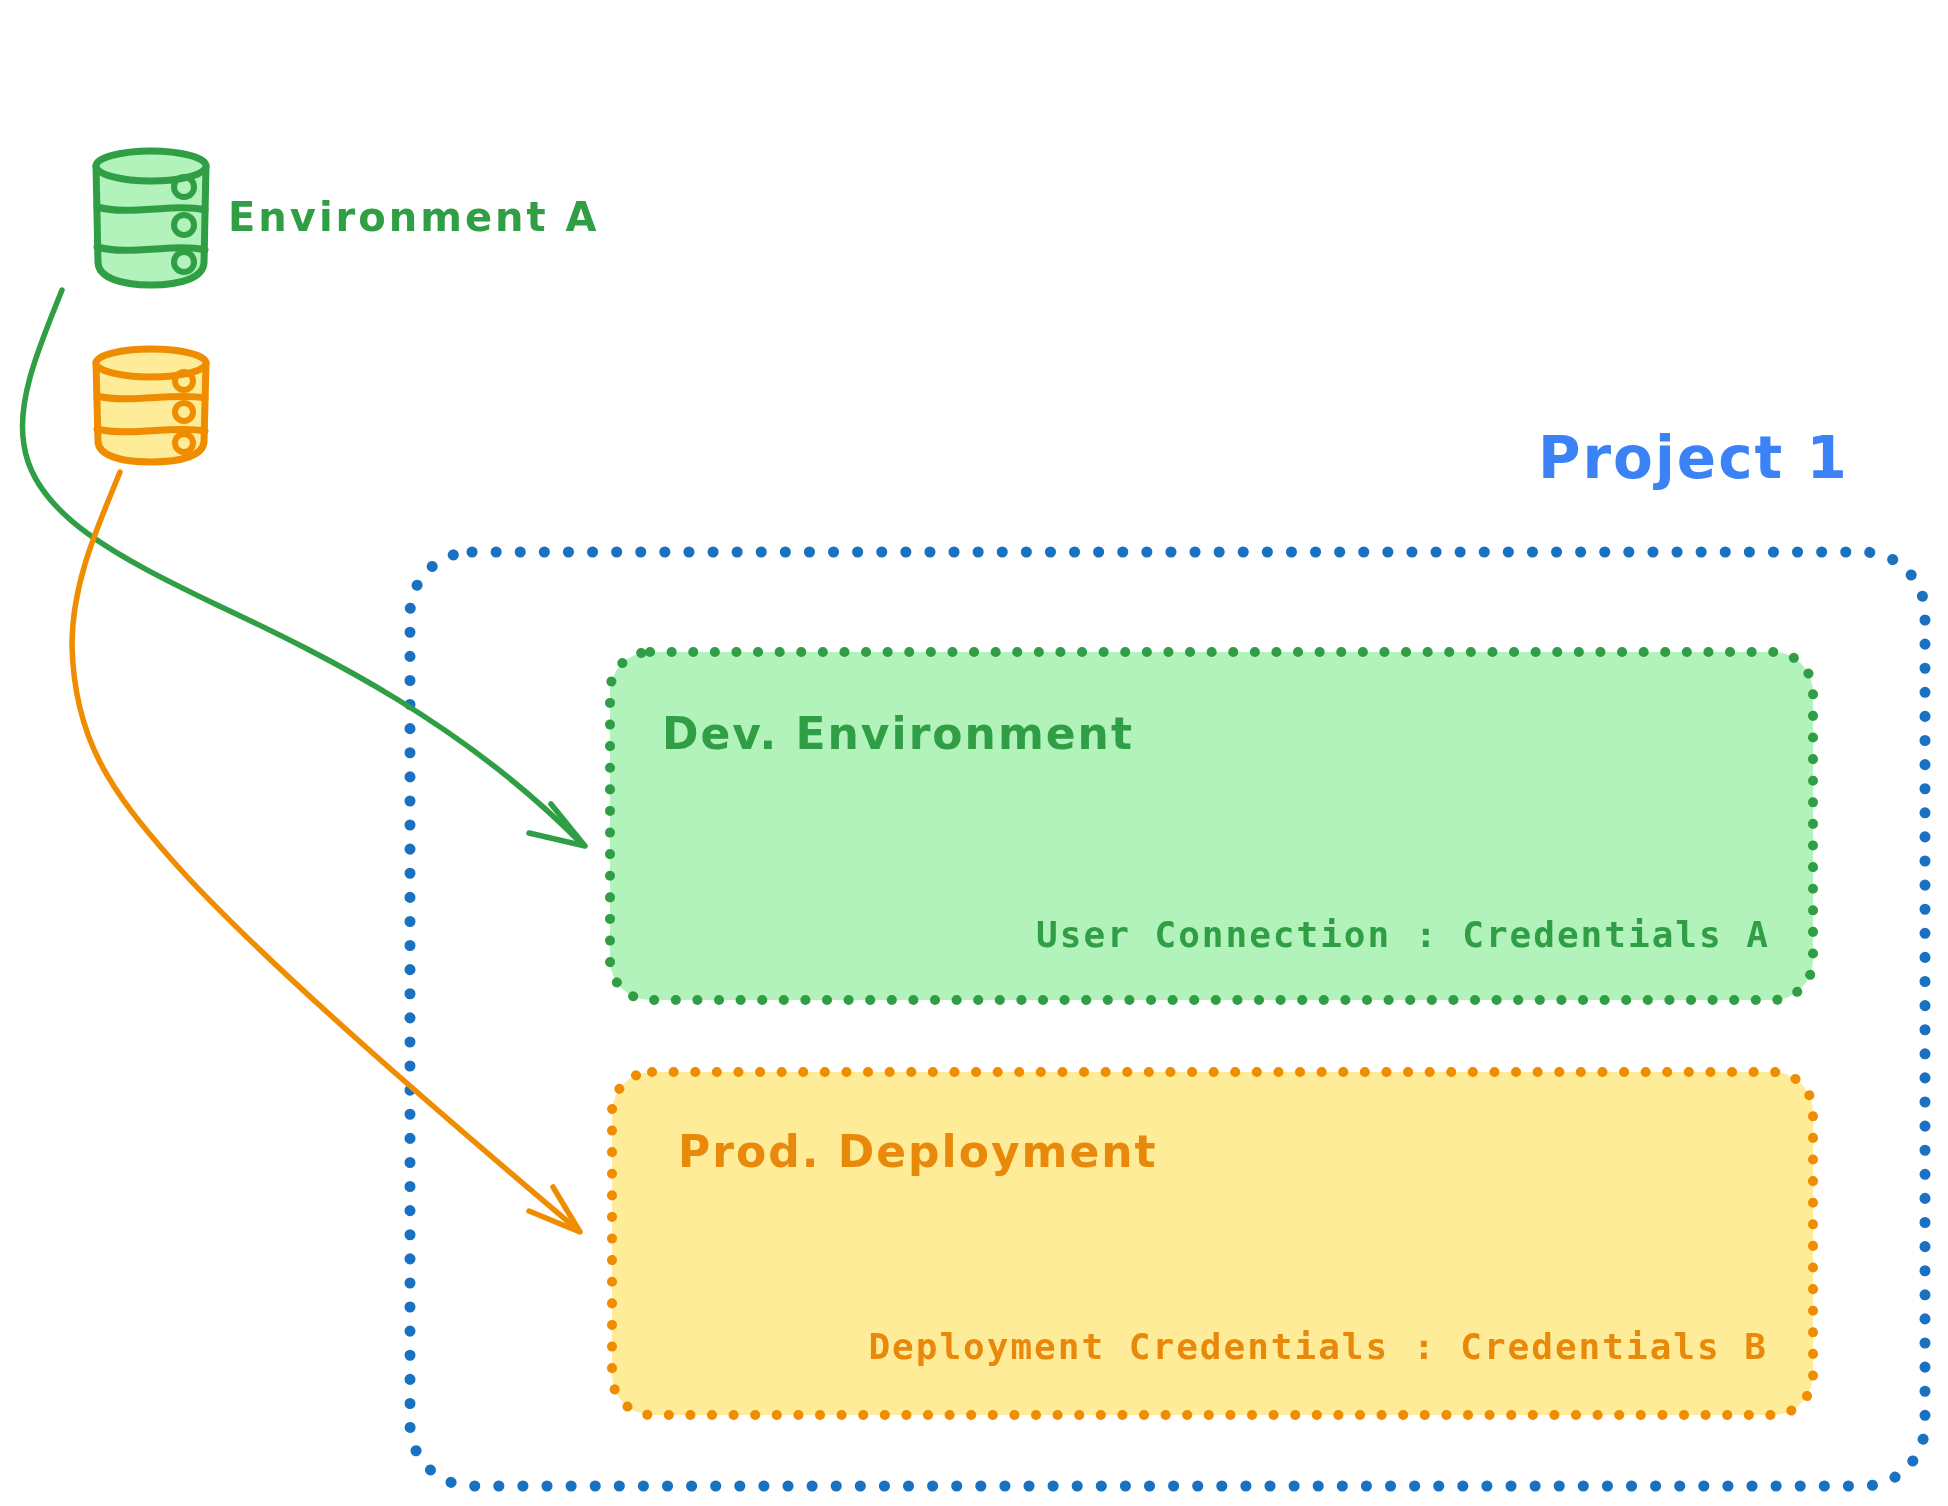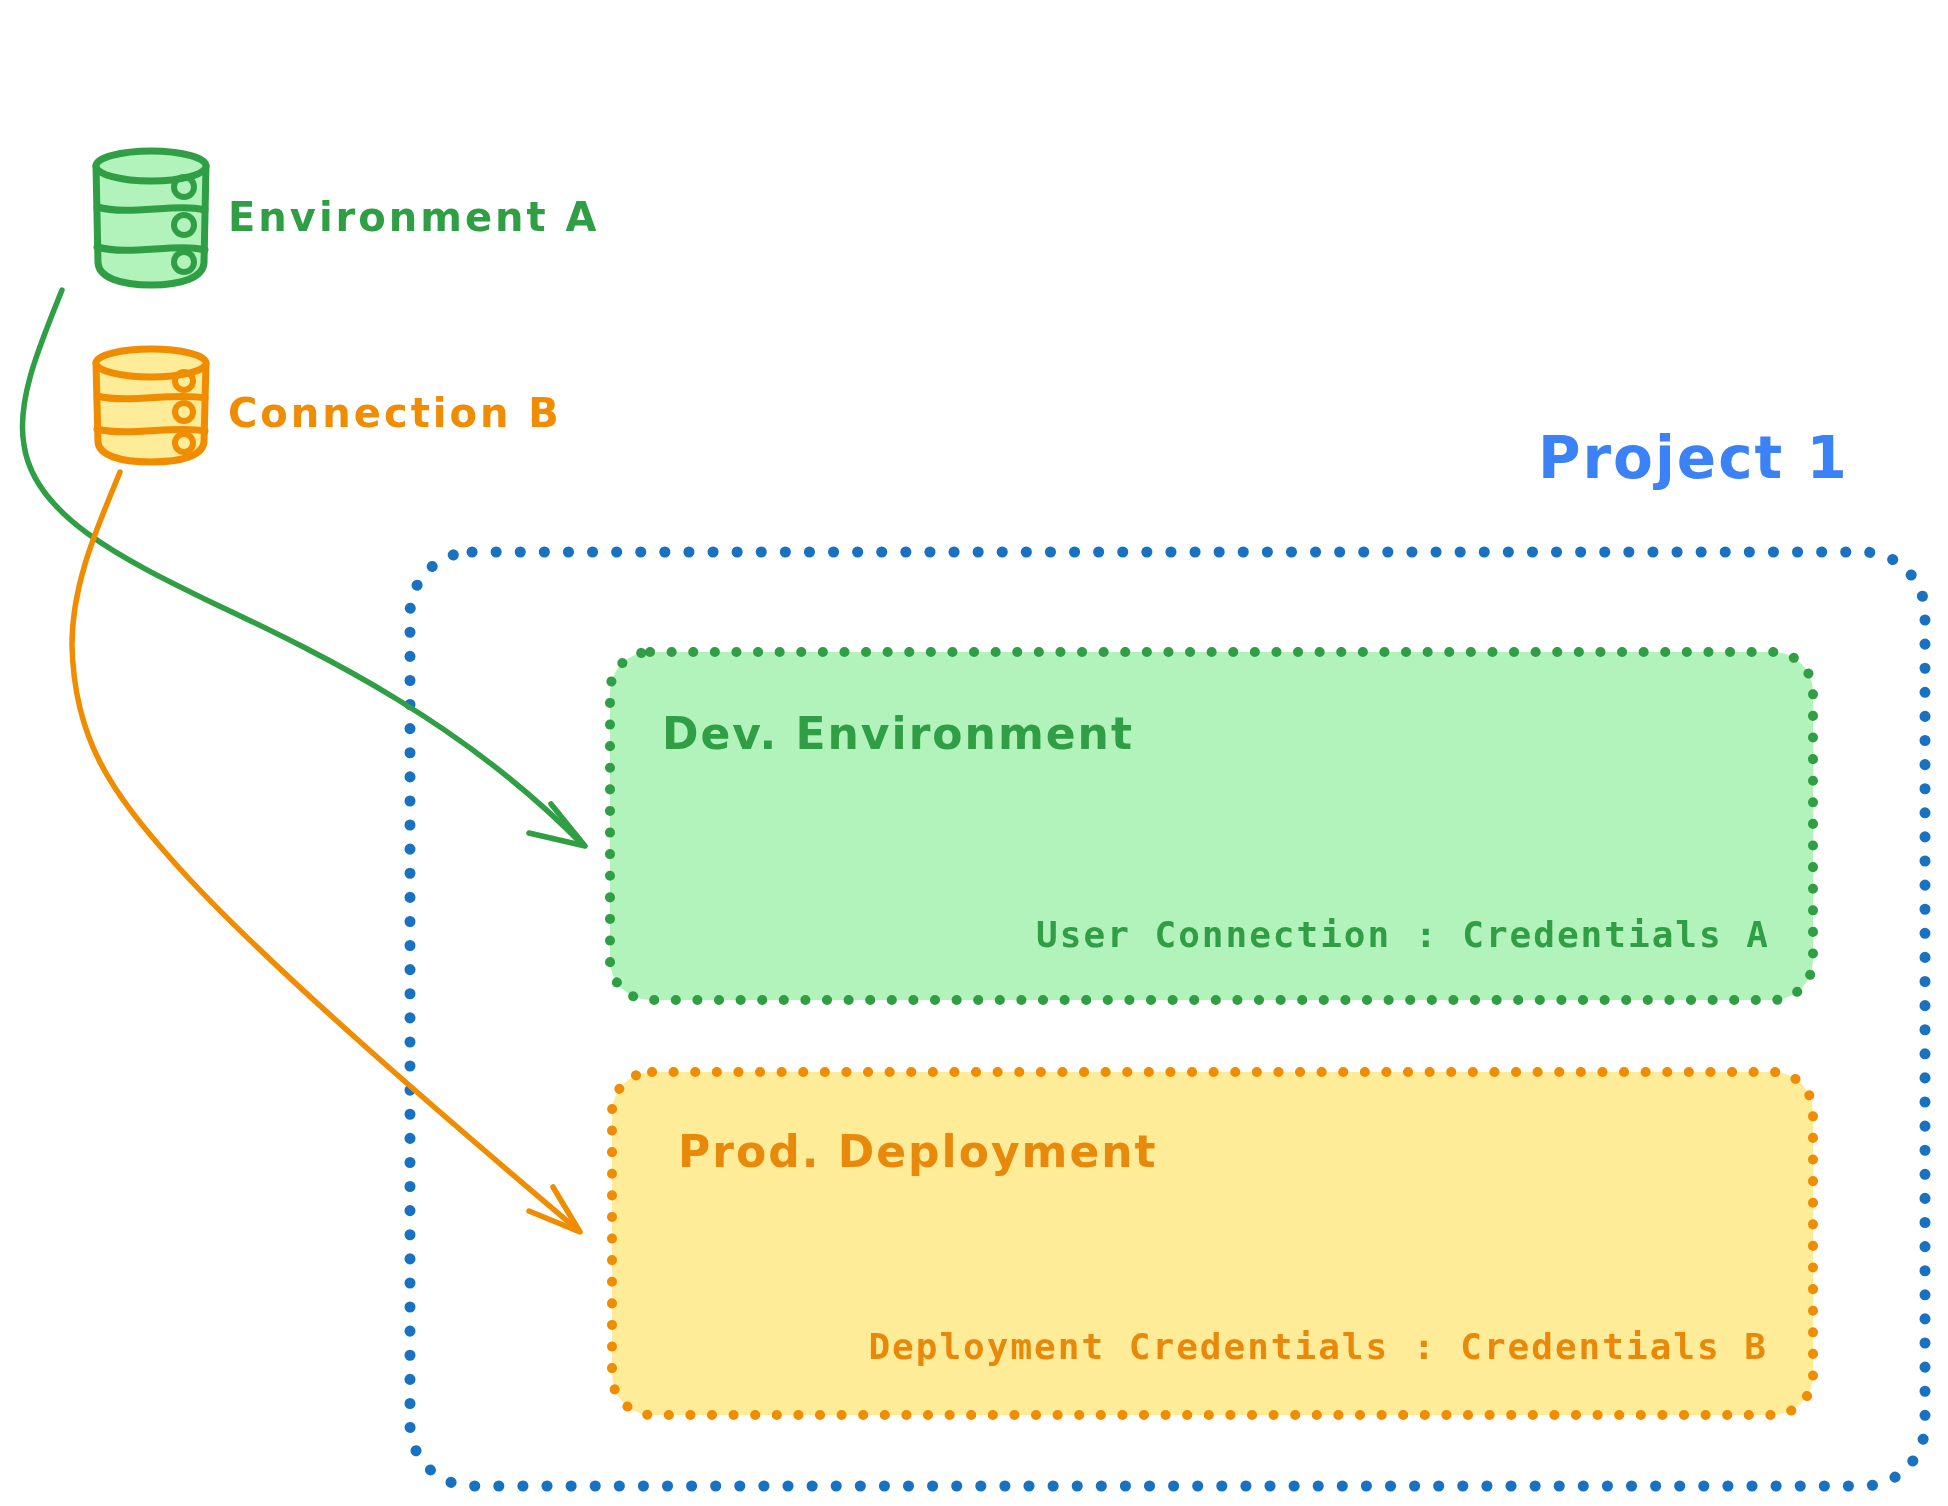--- a/index.html
+++ b/index.html
@@ -75,21 +75,20 @@
 
     <g fill="none" stroke-width="5.5" stroke-linecap="round" stroke-linejoin="round">
       <path d="M120,472 C100,522 72,580 72,645 C74,740 112,792 172,860 C262,962 462,1132 578,1230" stroke="#f08c00"></path>
       <path d="M553,1187 L580,1232 L529,1211" stroke="#f08c00"></path>
     </g>
   </svg>
 
 
   <div class="txt conn-label conn-label-a" style="color: rgb(47, 158, 68);">Environment A</div>
 
-  <div class="txt conn-label conn-label-b" style="color: rgb(240, 140, 0);">Connection B</div>
 
   <div class="txt project-label" style="color: #3b82f6;">Project 1</div>
 
   <div class="txt env-title env-title-dev" style="color: rgb(47, 158, 68);">Dev. Environment</div>
 
   <div class="txt cred-line cred-line-dev" style="color: rgb(47, 158, 68);">User Connection : Credentials A</div>
 
   <div class="txt env-title env-title-prod" style="color: rgb(232, 137, 12);">Prod. Deployment</div>
 
   <div class="txt cred-line cred-line-prod" style="color: rgb(232, 137, 12);">Deployment Credentials : Credentials B</div>

